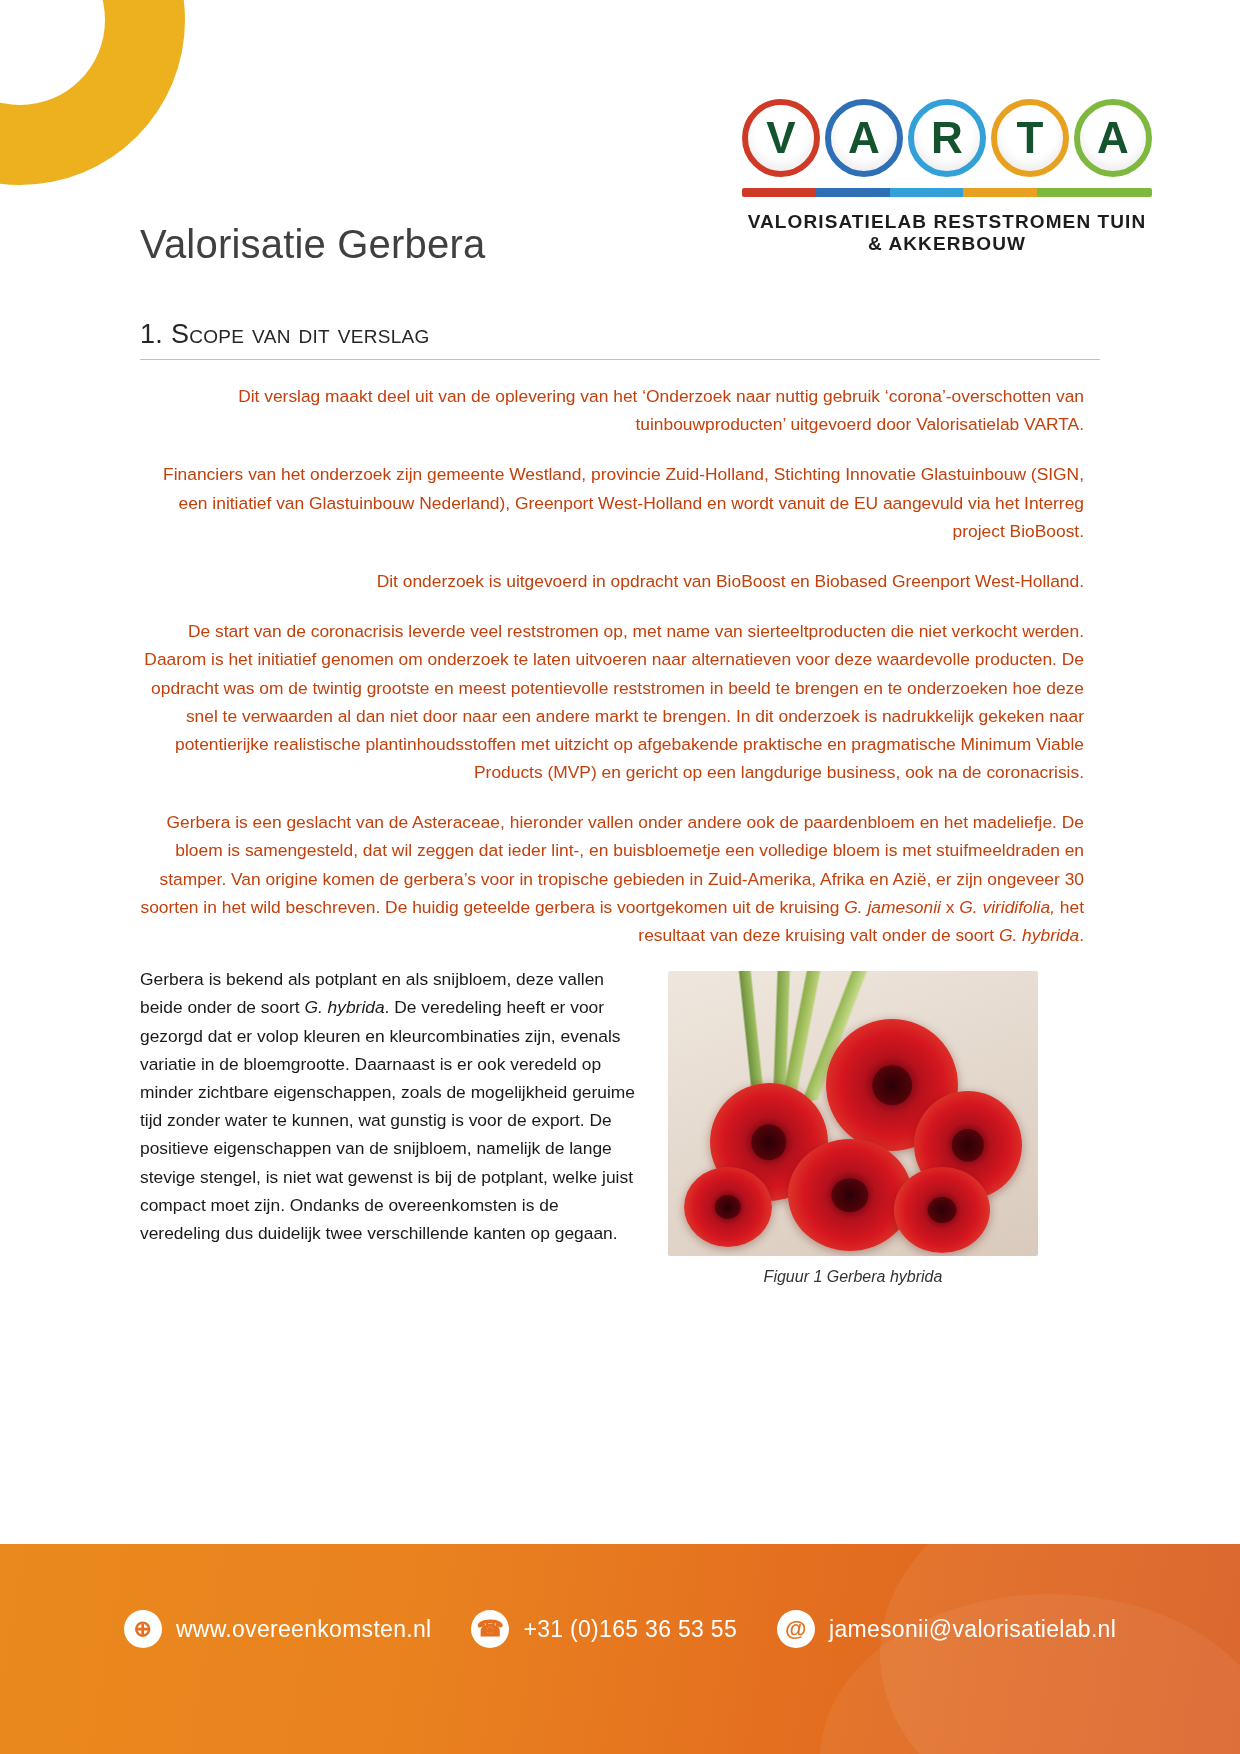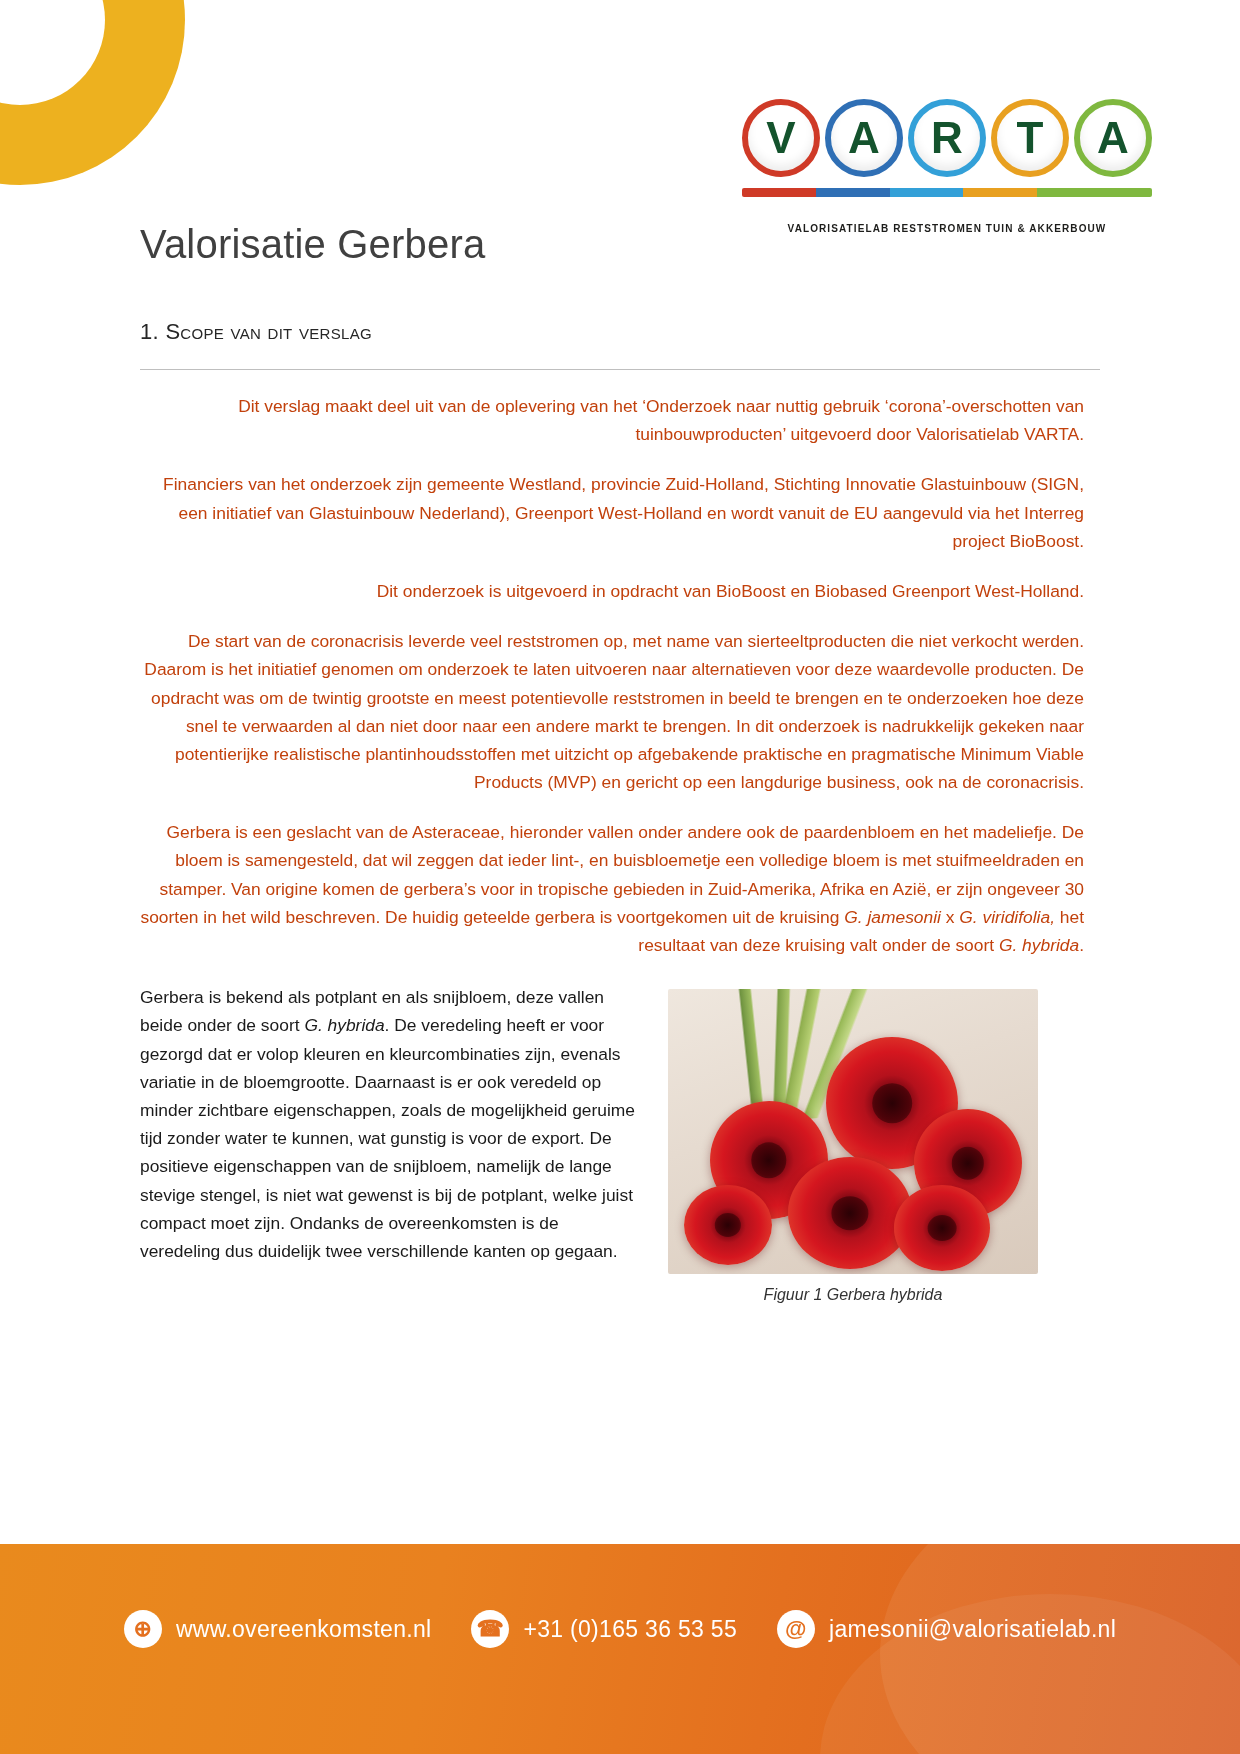--- a/index.html
+++ b/index.html
@@ -83,23 +83,23 @@
     width: 100%;
     background: linear-gradient(to right,
       #cf3a27 0%, #cf3a27 18%,
       #2f6fb5 18%, #2f6fb5 36%,
       #33a0d8 36%, #33a0d8 54%,
       #e8a020 54%, #e8a020 72%,
       #7fb83f 72%, #7fb83f 100%);
     border-radius: 2px;
   }
   .logo-tagline {
-    margin-top: 26px;
+    margin-top: 14px;
     text-align: center;
-    font-size: 10px;
+    font-size: 19px;
     letter-spacing: 1.1px;
     font-weight: bold;
     color: #1d1d1b;
   }
 
   
   .page {
     position: absolute;
     top: 0;
     left: 0;
@@ -112,42 +112,42 @@
     margin: 0;
     padding-top: 222px;
     font-size: 40px;
     font-weight: normal;
     color: #404040;
     letter-spacing: 0.2px;
   }
 
   h2.section-heading {
     margin: 52px 0 0 0;
-    padding-bottom: 24px;
+    padding-bottom: 9px;
     border-bottom: 1px solid #bfbfbf;
-    font-size: 22px;
+    font-size: 27px;
     font-weight: normal;
     color: #262626;
     font-variant: small-caps;
     letter-spacing: 0.3px;
   }
   h2.section-heading .num {
     font-variant: normal;
   }
 
   p.body-text {
     margin: 22px 16px 0 0;
     font-size: 17.4px;
     line-height: 1.62;
     color: #c2410c;
     text-align: right;
   }
 
   .two-col {
-    margin-top: 24px;
+    margin-top: 16px;
     display: flex;
     gap: 28px;
     align-items: flex-start;
   }
   .two-col .col-text {
     width: 500px;
     flex: 0 0 500px;
   }
   .two-col .col-text p {
     margin: 0;

